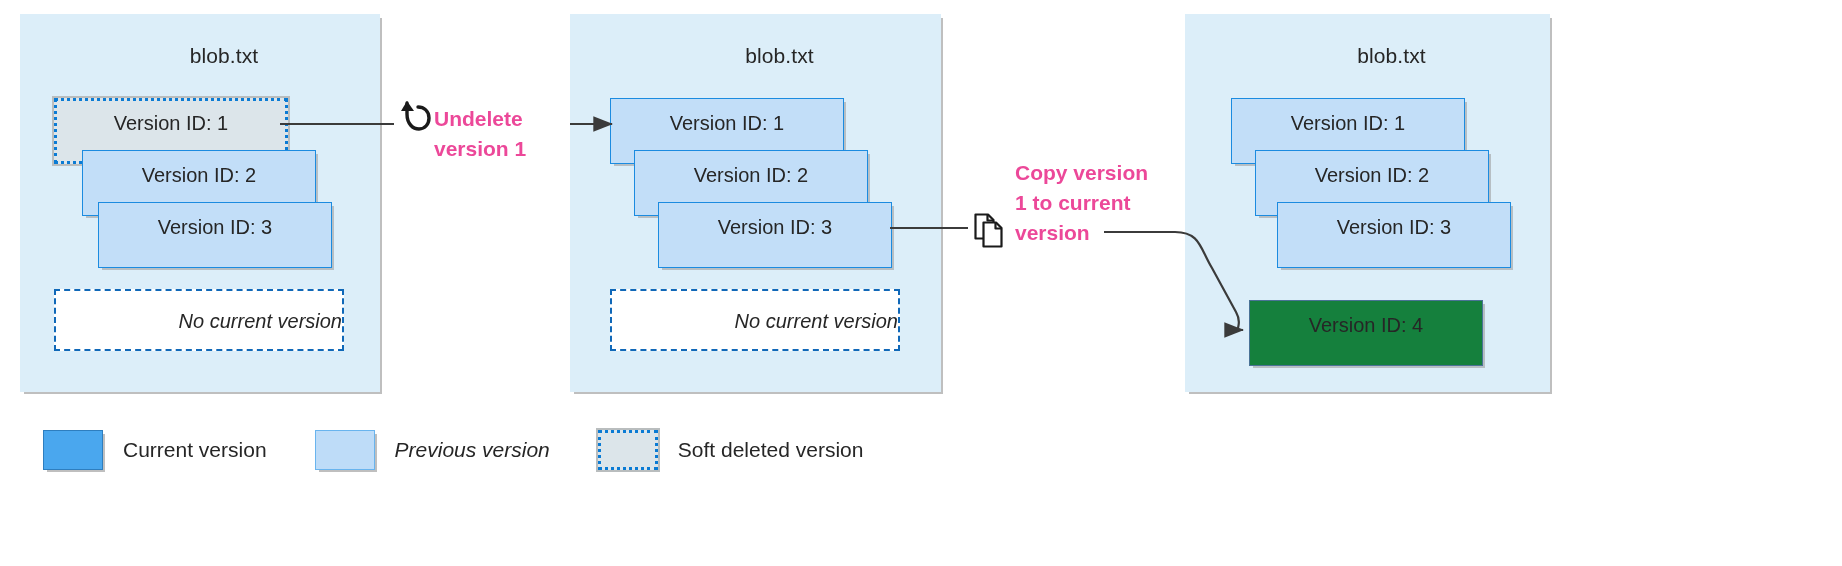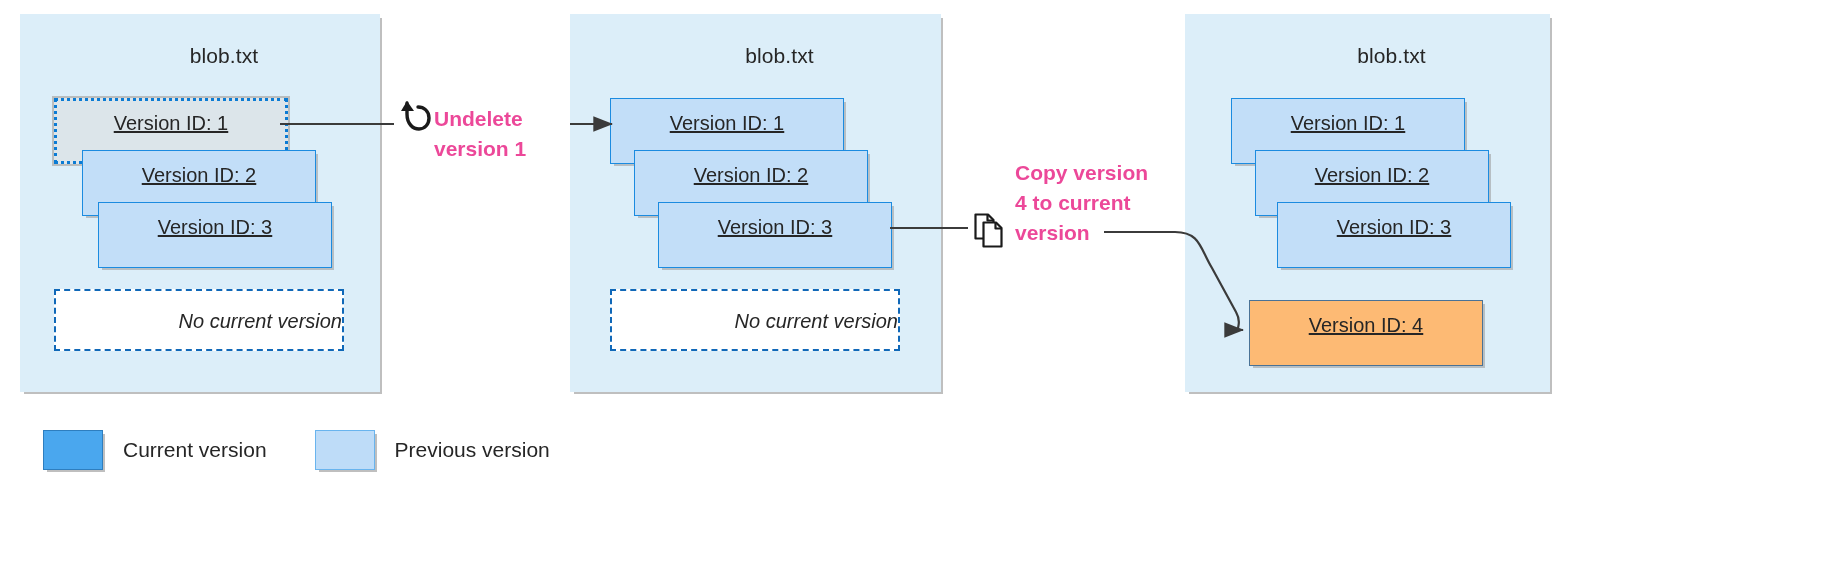--- a/index.html
+++ b/index.html
@@ -37,29 +37,28 @@
 
   
   .vbox {
     position: absolute;
     height: 66px;
     line-height: 48px;
     text-align: center;
     font-size: 20px;
     color: #262626;
     white-space: nowrap;
-    text-decoration: underline;
   }
   .vbox.previous {
     background: #C2DEF8;
     border: 1.5px solid #1B8BE0;
     box-shadow: 3px 3px 0 -1px #B7BFC4;
   }
   .vbox.current {
-    background: #fdba74;
+    background: #15803d;
     border: 1.5px solid #4A7296;
     box-shadow: 3px 3px 0 -1px #B7BFC4;
   }
   .vbox.softdeleted {
     background: #DCE5EA;
     border: 3px dotted #0A7BD4;
     outline: 2px solid #B9BDBE;
     outline-offset: 0px;
     line-height: 44px;
   }
@@ -131,21 +130,21 @@
     border: 3px dotted #0A7BD4;
     outline: 2px solid #B9BDBE;
   }
   .legend-label {
     font-size: 21px;
     color: #262626;
     margin-left: 20px;
     white-space: nowrap;
   }
   #legend-item-current     { margin-right: 48px; padding-left: 17px; }
-  #legend-item-previous    { margin-right: 48px; }
+  #legend-item-previous    { margin-right: 48px; font-style: italic; }
 </style>
 </head>
 <body>
 
 <div class="panel" id="panel-1">
   <div class="panel-title">blob.txt</div>
 
   <div class="vbox softdeleted" style="left:34px; top:84px; width:234px;">
     <span>Version ID: 1</span>
   </div>
@@ -217,25 +216,29 @@
 <svg class="callout-icon" id="icon-copy" viewBox="0 0 34 38" xmlns="http://www.w3.org/2000/svg">
   <path d="M3.5 2.5 L16 2.5 L21.5 8 L21.5 26.5 L3.5 26.5 Z" fill="#ffffff" stroke="#1A1A1A" stroke-width="2.2" stroke-linejoin="round"></path>
   <path d="M15.5 2.5 L15.5 8.5 L21.5 8.5" fill="none" stroke="#1A1A1A" stroke-width="2.2" stroke-linejoin="round"></path>
   <path d="M11.5 10.5 L24 10.5 L29.5 16 L29.5 34.5 L11.5 34.5 Z" fill="#ffffff" stroke="#1A1A1A" stroke-width="2.2" stroke-linejoin="round"></path>
   <path d="M23.5 10.5 L23.5 16.5 L29.5 16.5" fill="none" stroke="#1A1A1A" stroke-width="2.2" stroke-linejoin="round"></path>
 </svg>
 
 <div class="callout" id="callout-undelete">Undelete
 version 1</div>
 <div class="callout" id="callout-copy">Copy version
-4 to current
+1 to current
 version</div>
 
 <div id="legend">
   <div class="legend-item" id="legend-item-current">
     <div class="legend-swatch current"></div>
     <div class="legend-label">Current version</div>
   </div>
   <div class="legend-item" id="legend-item-previous">
     <div class="legend-swatch previous"></div>
     <div class="legend-label">Previous version</div>
   </div>
+  <div class="legend-item" id="legend-item-softdeleted">
+    <div class="legend-swatch softdeleted"></div>
+    <div class="legend-label">Soft deleted version</div>
+  </div>
 </div>
 
 </body></html>

